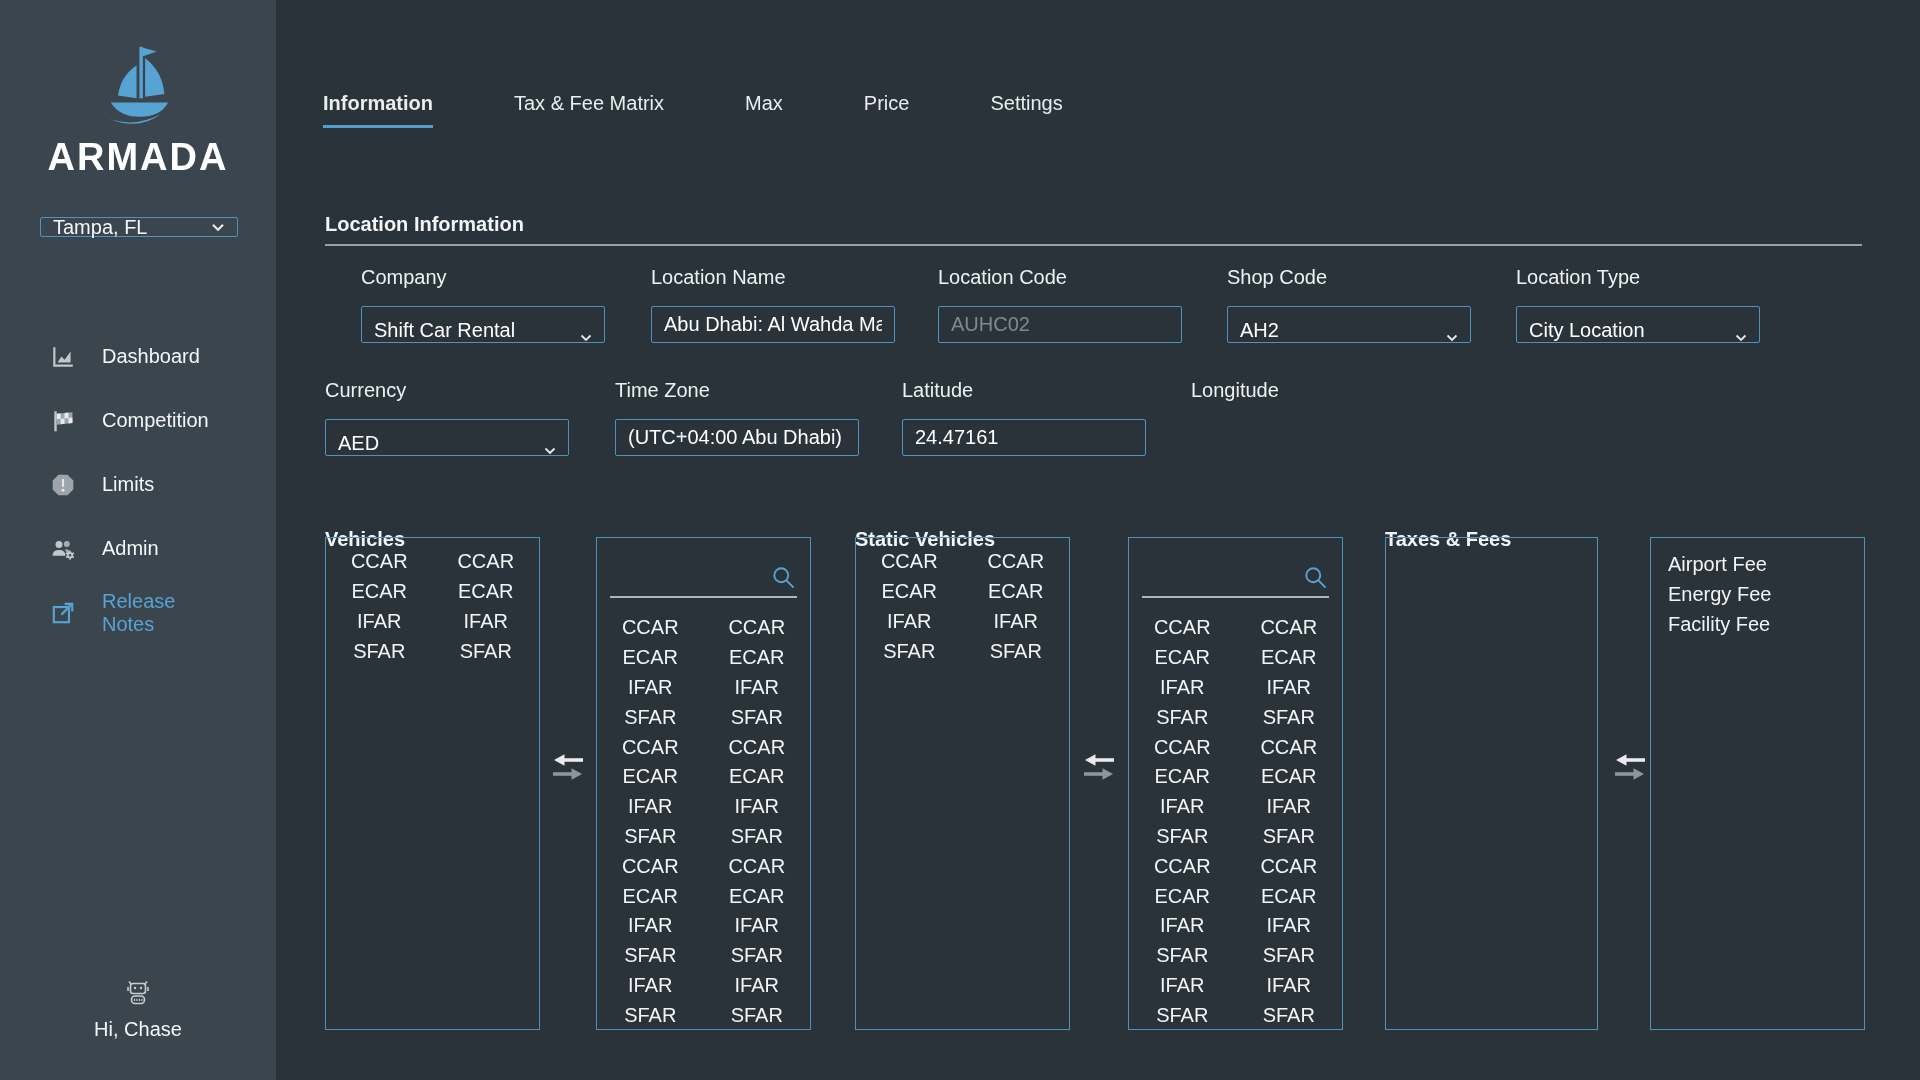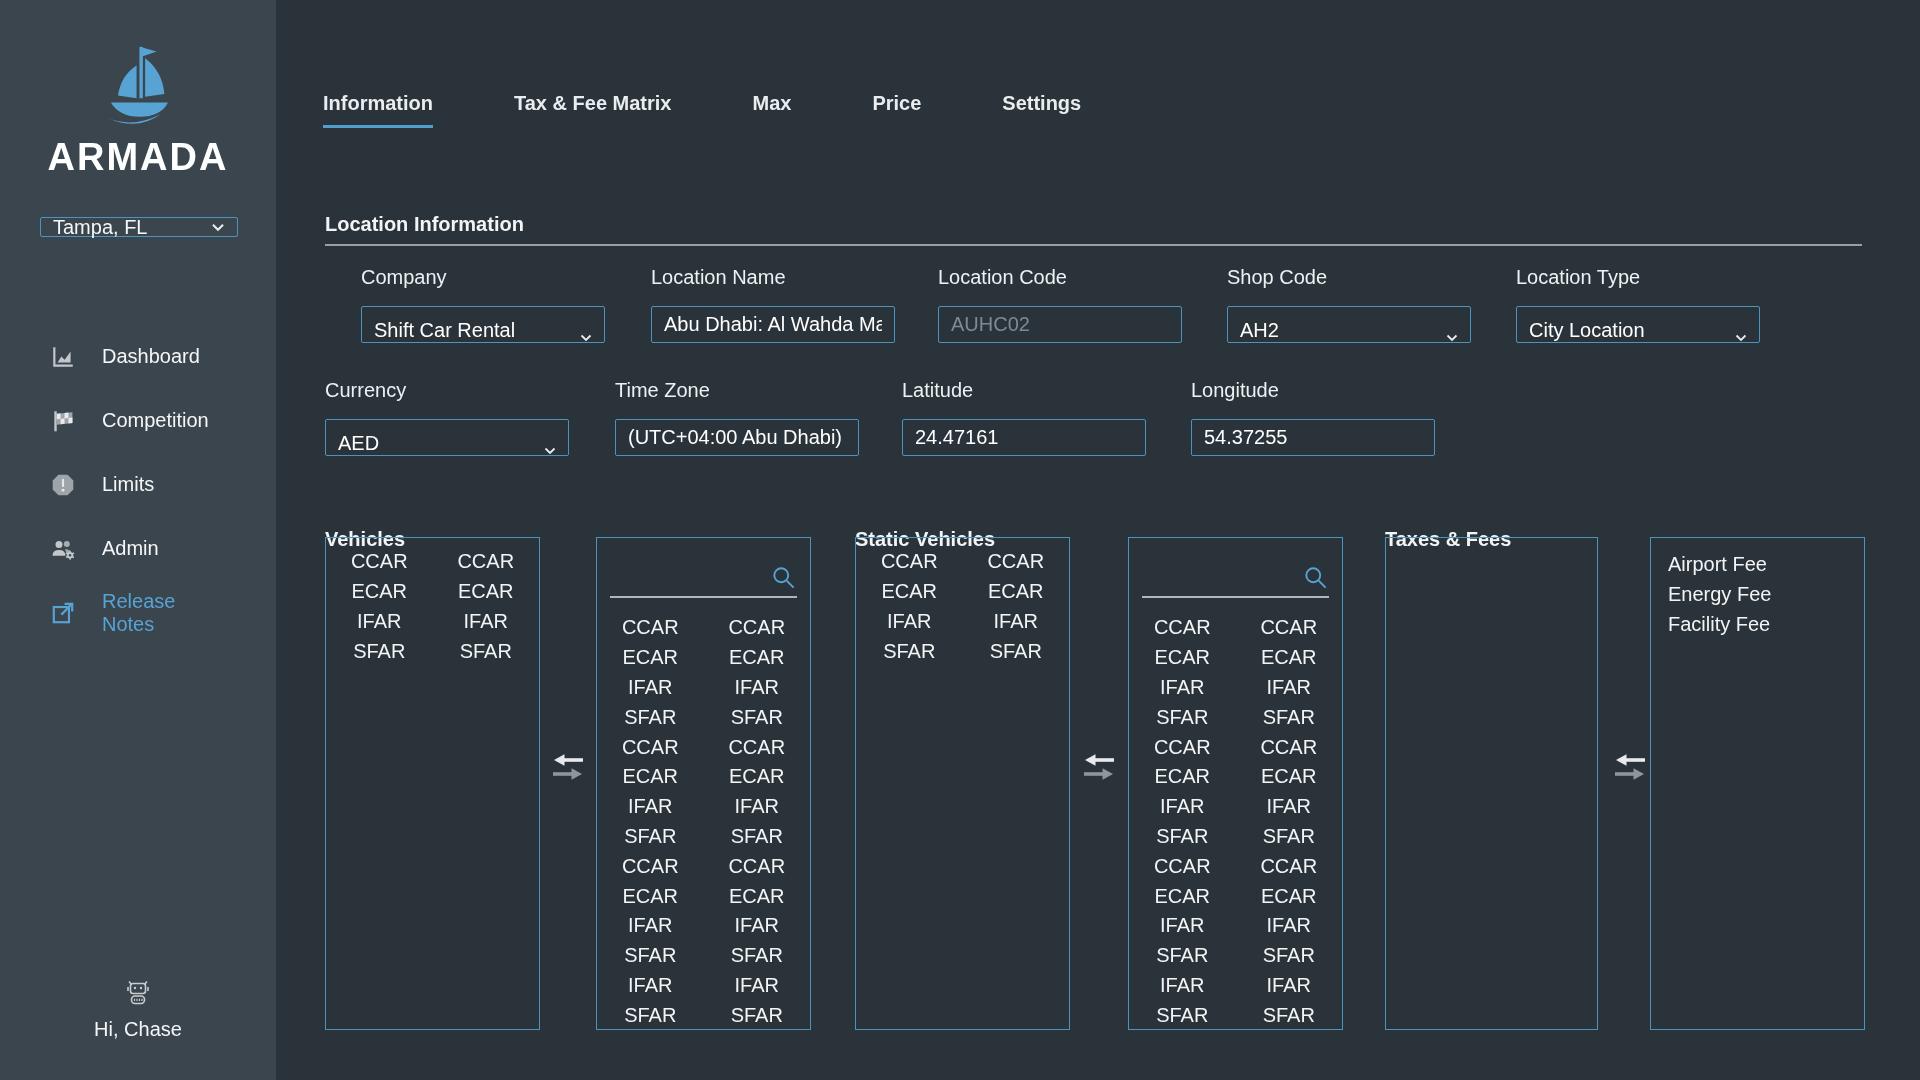--- a/index.html
+++ b/index.html
@@ -20,21 +20,21 @@
   .nav-item.active { background:#5A6269; }
   .nav-item.active::before { content:""; position:absolute; left:0; top:0; bottom:0; width:12px; background:var(--accent); }
   .nav-item.link { color:#57A3D4; }
   .nav-icon { width:26px; height:26px; flex:0 0 26px; }
   .user-area { position:absolute; top:978px; left:0; width:276px; text-align:center; }
   .greeting { margin-top:6px; font-size:20px; color:#F4F6F7; }
 
   
   .main { position:absolute; left:276px; top:0; width:1504px; height:1080px; }
   .tabs { position:absolute; left:47px; top:92px; display:flex; gap:81px; font-size:20px; }
-  .tab { position:relative; padding-bottom:13px; color:#E9EDEF; cursor:pointer; white-space:nowrap;font-weight:bold; }
+  .tab { position:relative; padding-bottom:13px; color:#E9EDEF; cursor:pointer; white-space:nowrap; }
   .tab.active { font-weight:bold; }
   .tab.active::after { content:""; position:absolute; left:0; right:0; bottom:0; height:3px; background:var(--accent); }
 
   .section-title { position:absolute; left:49px; top:213px; font-size:20px; font-weight:bold; }
   .section-rule { position:absolute; left:49px; top:244px; width:1537px; height:2px; background:#97A0A6; }
 
   .field { position:absolute; width:244px; }
   .field > label { display:block; font-size:20px; color:#EDF1F2; height:23px; }
   .control { margin-top:17px; width:244px; height:37px; border:1px solid #4D93C0; border-radius:2px;
     background:transparent; display:flex; align-items:flex-end; padding:0 12px; font-size:20px; color:#FFFFFF;gap:9px; }
@@ -212,21 +212,20 @@
   <div class="field r2 c2">
     <label>Time Zone</label>
     <input class="control" value="(UTC+04:00 Abu Dhabi)" style="">
   </div>
   <div class="field r2 c3">
     <label>Latitude</label>
     <input class="control" value="24.47161" style="">
   </div>
   <div class="field r2 c4">
     <label>Longitude</label>
-    <input class="control" value="54.37255" style="">
   </div>
 
   <div class="list-title" style="left:49px">Vehicles</div>
   <div class="list-title" style="left:579px">Static Vehicles</div>
   <div class="list-title" style="left:1109px">Taxes &amp; Fees</div>
 
   <div class="listbox" style="left:49px">
     <div class="pairs-plain">
         <div class="pair-row">
           <span class="cell">CCAR</span>

